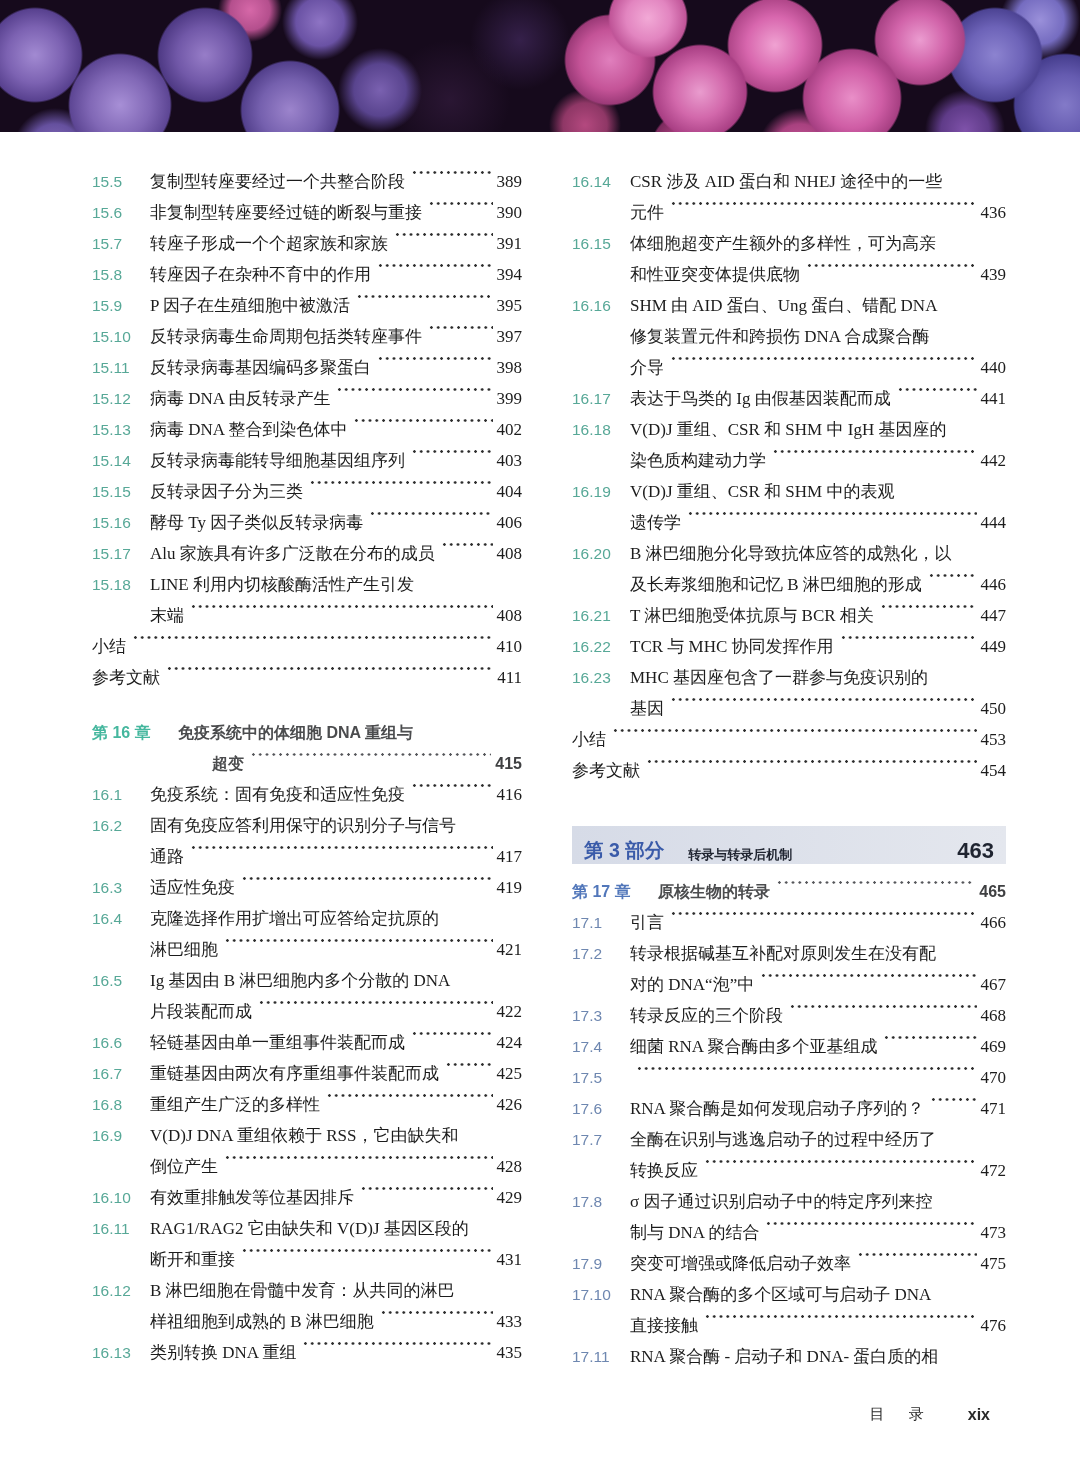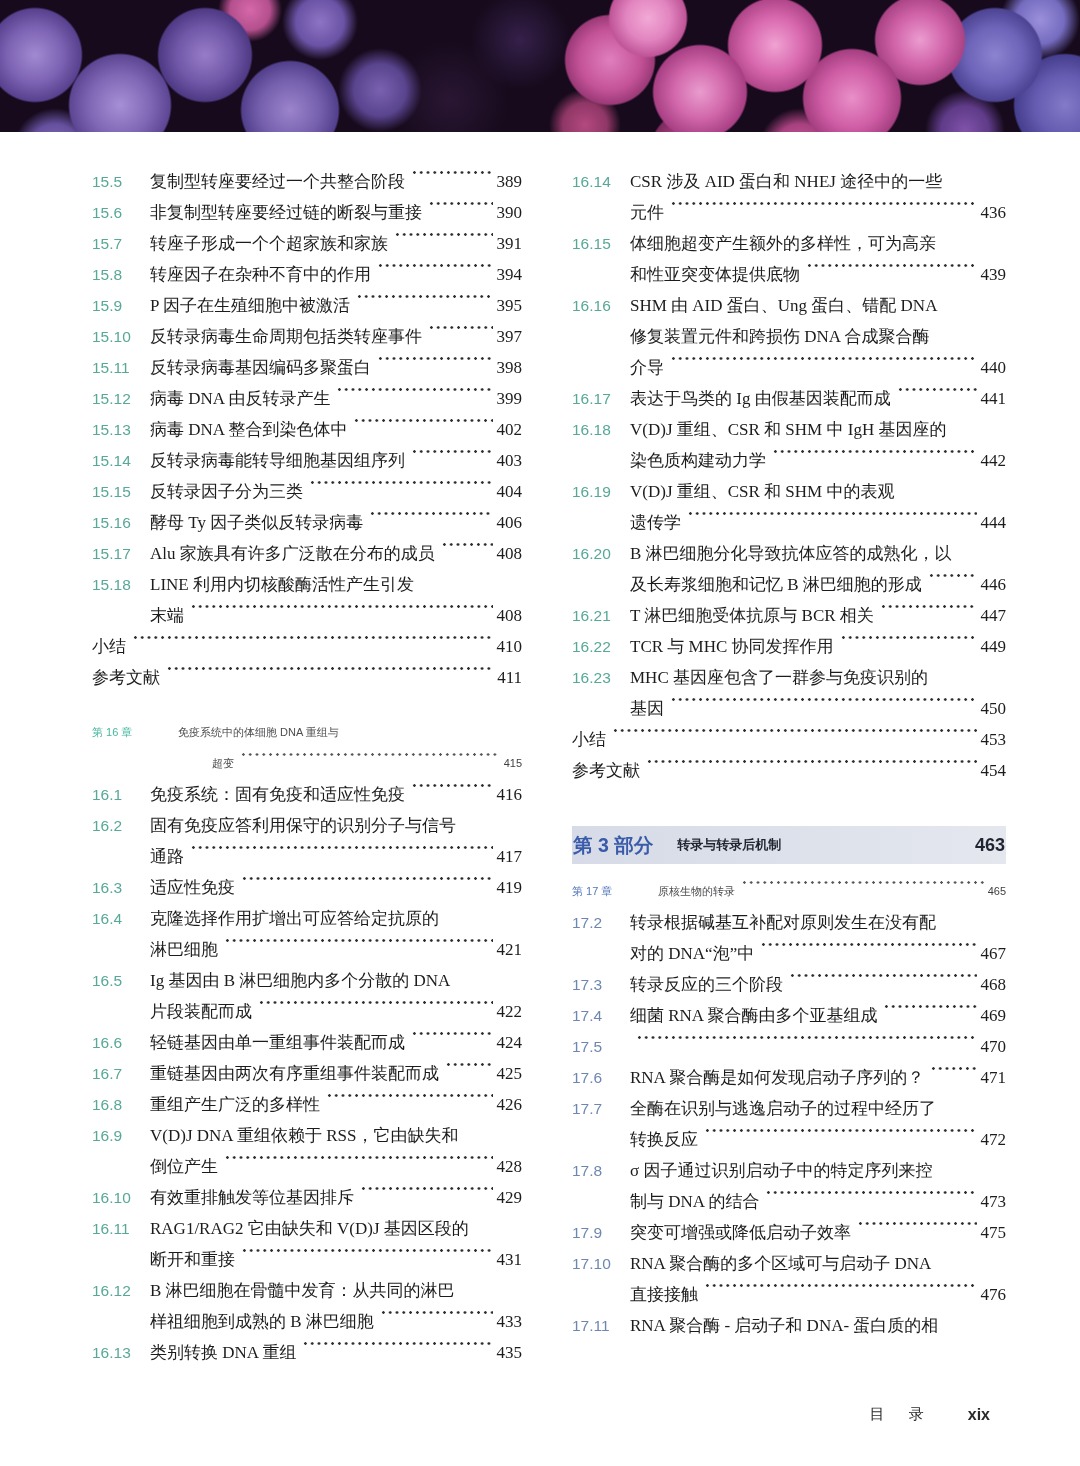--- a/index.html
+++ b/index.html
@@ -53,36 +53,36 @@
     flex:1 1 8px;min-width:8px;margin:0 4px 0 6px;
     background-image:radial-gradient(circle,#2d2d2d 1.15px,rgba(0,0,0,0) 1.5px);
     background-size:6.8px 31px;
     background-position:left 0 bottom 9px;
     background-repeat:repeat-x;
   }
   .pg{flex:none;}
   
   .row.meta .txt{flex:none;}
   
-  .row.chapter{font-family:"Liberation Sans",sans-serif;color:#4b4c4e;font-size:11px;}
+  .row.chapter{font-family:"Liberation Sans",sans-serif;color:#4b4c4e;font-size:16px;font-weight:bold;}
   .ch-label{flex:0 0 86px;}
   .ch-label.teal{color:#45b79e;}
   .ch-label.blue{color:#5277ba;}
   .chapter .dots{background-image:radial-gradient(circle,#55565a 1.1px,rgba(0,0,0,0) 1.45px);}
   .chapter .pg{color:#3f4042;}
   .ch-cont{margin-left:34px;}
   
   .part-band{
-    display:flex;align-items:center;height:38px;padding:0 1px;
+    display:flex;align-items:flex-end;height:38px;padding:0 12px;
     background:linear-gradient(90deg,#d6dbe7,#e4e7ee);
     font-family:"Liberation Sans",sans-serif;
   }
   .part-label{color:#3a5ba9;font-weight:700;font-size:19.5px;margin-right:24px;flex:none;}
   .part-title{font-weight:700;font-size:13px;color:#1f2430;flex:1;}
-  .part-page{font-weight:700;font-size:18px;color:#1f2430;flex:none;}
+  .part-page{font-weight:700;font-size:22px;color:#1f2430;flex:none;}
   
   .footer{
     position:absolute;right:90px;bottom:42px;
     font-family:"Liberation Sans",sans-serif;font-size:15px;color:#2b2b2b;
     display:flex;align-items:center;gap:34px;
   }
   .footer .f-label{letter-spacing:10px;}
   .footer .f-page{font-weight:700;font-size:16px;}
 </style>
 </head>
@@ -554,20 +554,30 @@
         <span class="ch-label blue">第 17 章</span>
         <div class="body">
           <div class="line">
             <span class="txt">原核生物的转录</span>
             <span class="dots"></span>
             <span class="pg">465</span>
           </div>
         </div>
       </div>
       <div class="row entry">
+        <span class="num blue">17.1</span>
+        <div class="body">
+          <div class="line">
+            <span class="txt">引言</span>
+            <span class="dots"></span>
+            <span class="pg">466</span>
+          </div>
+        </div>
+      </div>
+      <div class="row entry">
         <span class="num blue">17.2</span>
         <div class="body">
           <div class="line">
             <span class="txt">转录根据碱基互补配对原则发生在没有配</span>
           </div>
           <div class="line">
             <span class="txt">对的 DNA“泡”中</span>
             <span class="dots"></span>
             <span class="pg">467</span>
           </div>

